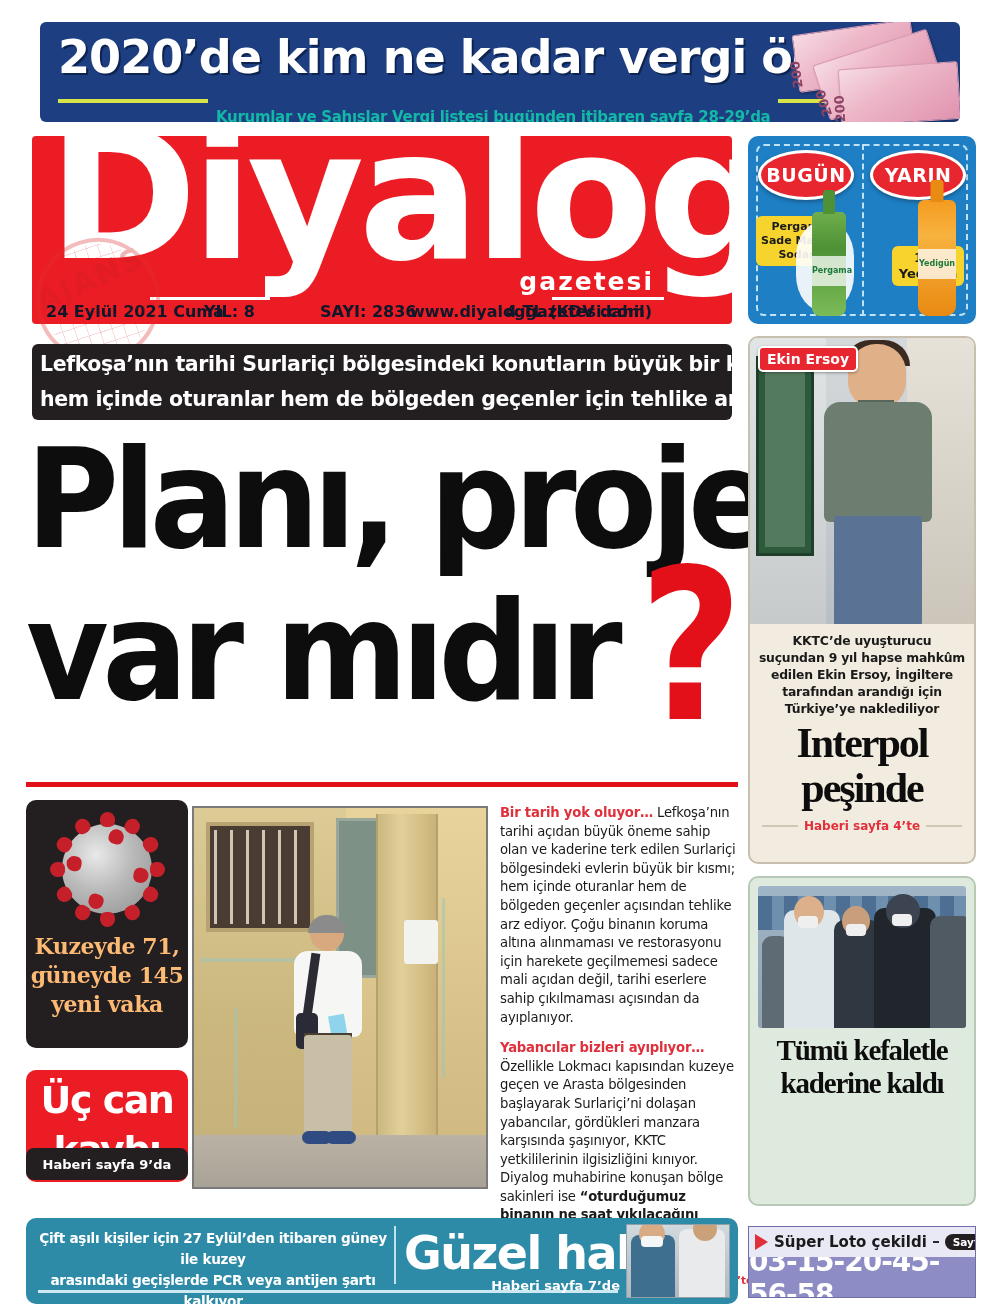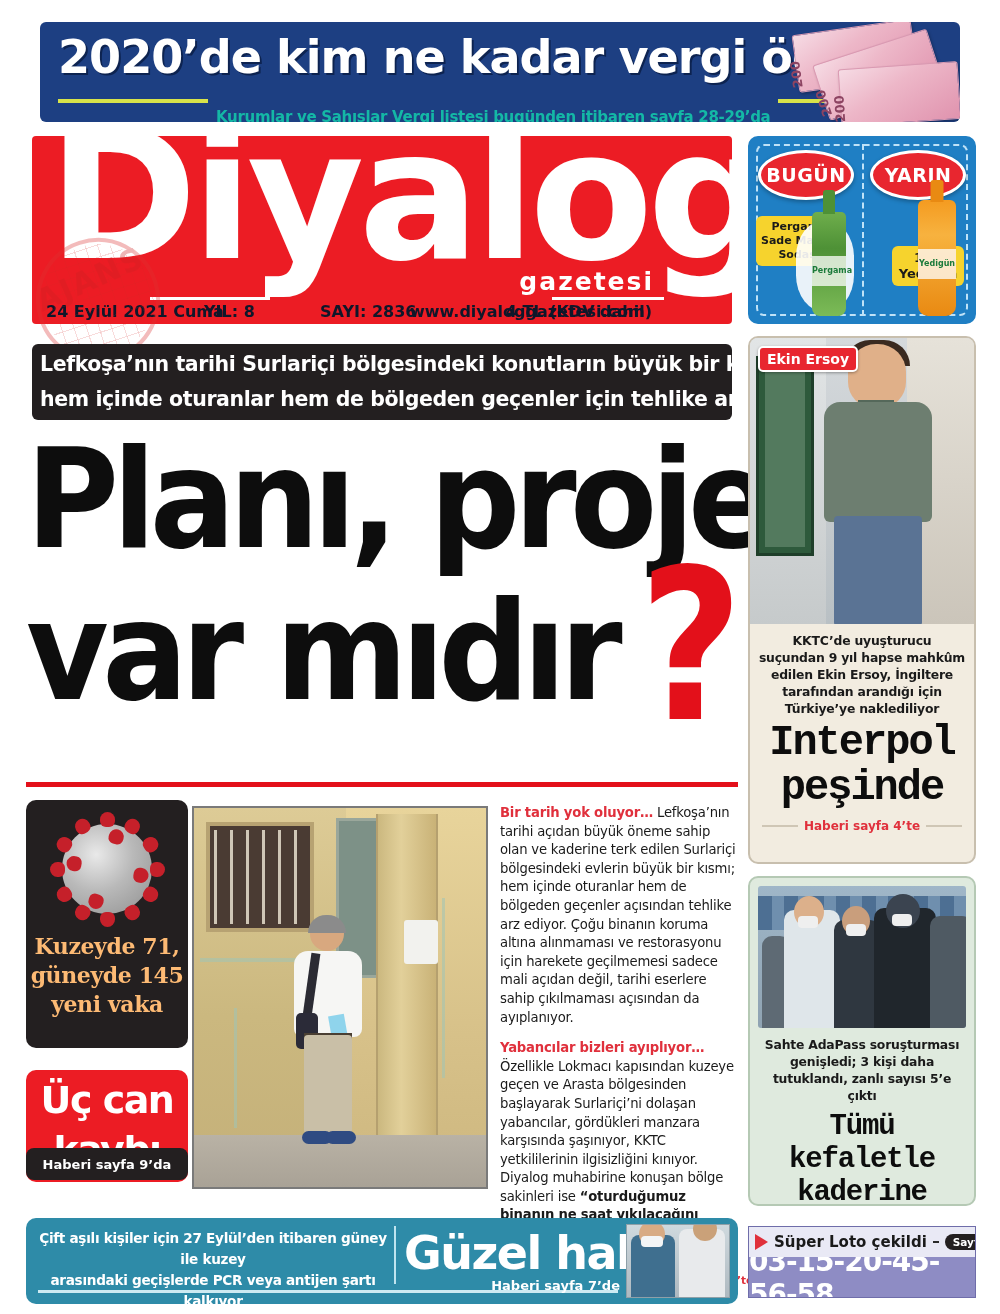--- a/index.html
+++ b/index.html
@@ -326,21 +326,21 @@
     font-size: 14px; line-height: 16px; text-align: left;
     box-shadow: 0 1px 3px rgba(0,0,0,.35);
   }
   .rb-summary {
     padding: 8px 8px 0; text-align: center;
     font-family: "DejaVu Sans", sans-serif; font-weight: 700;
     font-size: 12.4px; line-height: 17px; color: #1a1a1a; letter-spacing: -0.2px;
   }
   .rb-headline {
     padding: 4px 8px 0; text-align: center;
-    font-family: Liberation Mono, monospace; font-weight: 700;
+    font-family: Liberation Serif, serif; font-weight: 700;
     font-size: 42px; line-height: 45px; color: #0d0d0d; letter-spacing: -2px;
   }
   .rb-footer {
     display: flex; align-items: center; gap: 6px; padding: 8px 12px 0;
   }
   .rb-frule { flex: 1; height: 2px; background: #cfc6b5; }
   .rb-ftext {
     color: #e0303c; font-weight: 700; font-size: 12px; white-space: nowrap;
     font-family: "DejaVu Sans", sans-serif;
   }
@@ -640,21 +640,20 @@
       <div class="ap-p c"></div>
       <div class="ap-p d"></div>
       <div class="ap-p e"></div>
       <div class="ap-h a"></div>
       <div class="ap-h b"></div>
       <div class="ap-h c"></div>
       <div class="ap-mask" style="left:40px;bottom:100px;"></div>
       <div class="ap-mask" style="left:88px;bottom:92px;"></div>
       <div class="ap-mask" style="left:134px;bottom:102px;"></div>
     </div>
-    <div class="rb-summary">Sahte AdaPass soruşturması genişledi; 3 kişi daha tutuklandı, zanlı sayısı 5’e çıktı</div>
     <div class="rb-headline" style="font-size:29px;line-height:33px;letter-spacing:-1.2px;padding-top:6px;">
       <div>Tümü kefaletle</div>
       <div>kaderine kaldı</div>
     </div>
 
   </div>
 
   <div class="bottom-banner">
     <div class="bb-left">
       <div>Çift aşılı kişiler için 27 Eylül’den itibaren güney ile kuzey</div>

